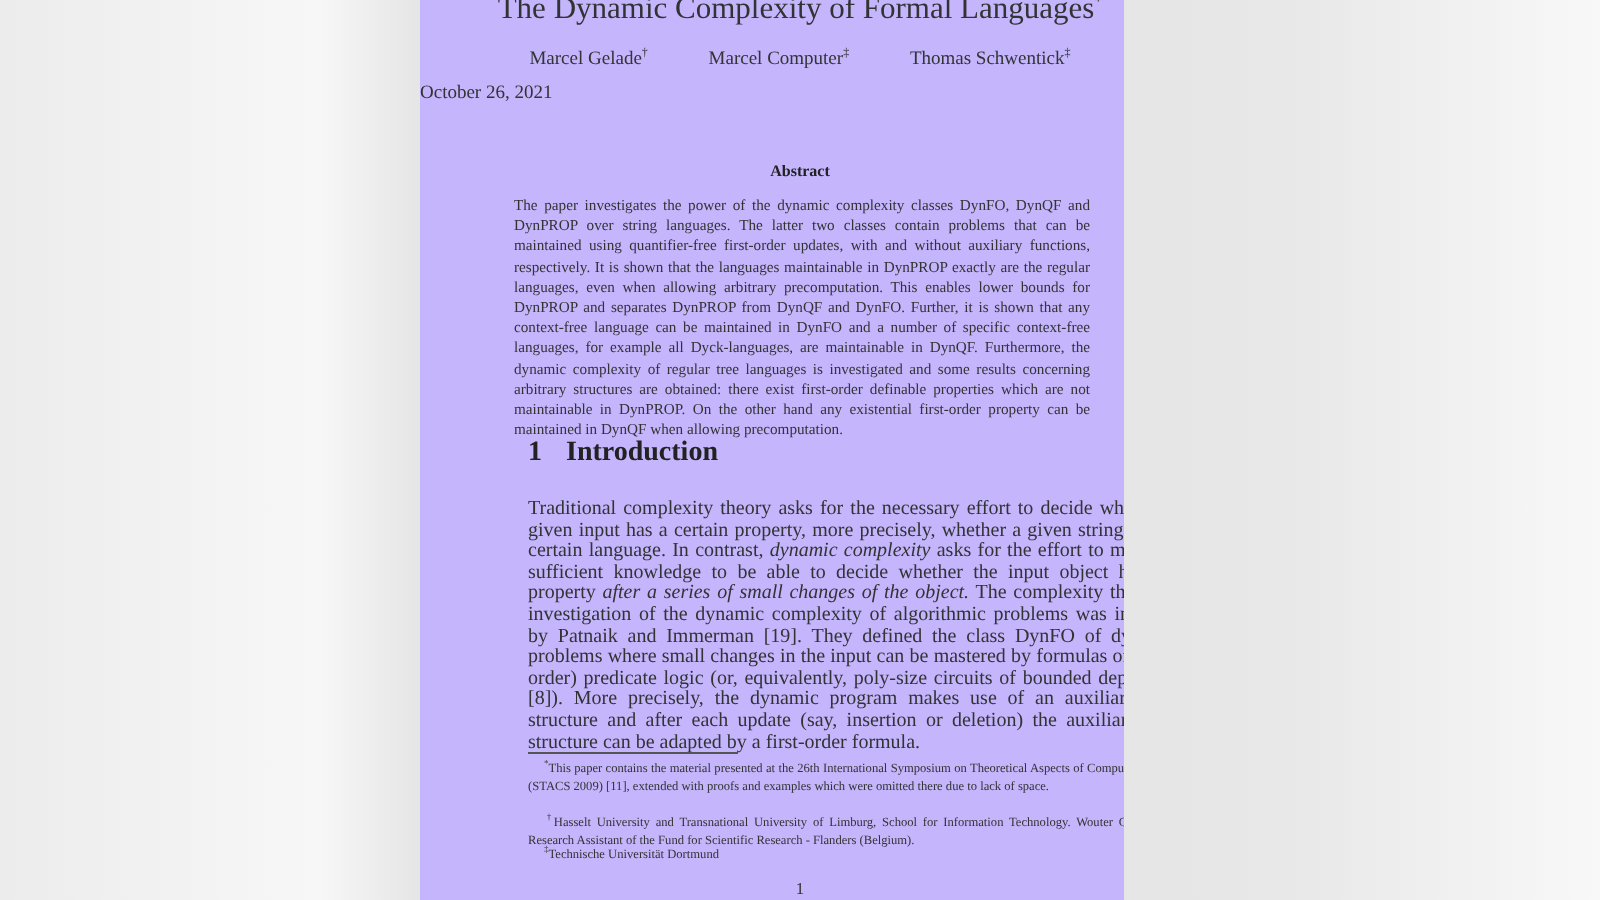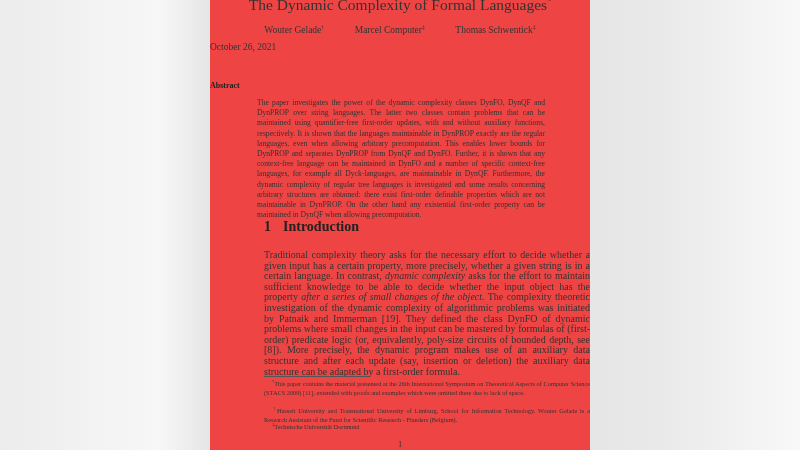--- a/index.html
+++ b/index.html
@@ -3,22 +3,22 @@
 <meta charset="utf-8">
 <style>
   html, body { margin:0; padding:0; }
   body {
     width:800px; height:450px; overflow:hidden; position:relative;
     background: linear-gradient(90deg, #ececec 0%, #f7f7f7 20%, #e6e6e6 26%, #e6e6e6 74%, #e9e9e9 82%, #f8f8f8 100%);
     font-family: "Liberation Serif", "DejaVu Serif", serif;
     color:#222;
   }
   .page {
-    position:absolute; left:210px; top:0; width:380px; height:450px;
-    background:#ef4444; overflow:hidden;
+    position:absolute; left:210px; top:0; width:352px; height:450px;
+    background:#c4b5fd; overflow:hidden;
   }
   .arxiv {
     position:absolute; left:218px; top:270px;
     transform-origin:0 0; transform: rotate(-90deg);
     font-size:17.5px; color:#7a7a7a; white-space:nowrap; letter-spacing:0.2px;
   }
   .title {
     position:absolute; left:0; width:380px; top:-4px; text-align:center;
     font-size:15.5px; color:#333;
   }
@@ -27,21 +27,21 @@
     position:absolute; top:24px; left:0; width:380px; text-align:center;
     font-size:9.5px; color:#333;
   }
   .authors span { margin:0 14px; }
   .authors sup { font-size:6px; }
   .date {
     position:absolute; top:42px; left:0; width:380px; 
     font-size:9.5px; color:#333;
   }
   .abs-head {
-    position:absolute; top:81px; left:0; width:380px; 
+    position:absolute; top:81px; left:0; width:380px; text-align:center;
     font-size:8px; font-weight:bold; color:#222;
   }
   .abs-body {
     position:absolute; top:98px; left:47px; width:288px;
     font-size:7.6px; line-height:10.2px; text-align:justify; color:#333;font-family:Liberation Serif, serif;
   }
   .sec {
     position:absolute; top:219px; left:54px;
     font-size:14px; font-weight:bold; color:#222;
   }
@@ -75,21 +75,21 @@
 <body>
 
 <div class="arxiv">arXiv:0812.1915v1  [cs.CC]  10 Dec 2008</div>
 
 <div class="page">
   <div class="title">
     <span>The Dynamic Complexity of Formal Languages</span><sup>*</sup>
   </div>
 
   <div class="authors">
-    <span><span style="margin:0">Wouter Gelade</span><sup>†</sup></span>
+    <span><span style="margin:0">Marcel Gelade</span><sup>†</sup></span>
     <span><span style="margin:0">Marcel Computer</span><sup>‡</sup></span>
     <span><span style="margin:0">Thomas Schwentick</span><sup>‡</sup></span>
   </div>
 
   <div class="date">October 26, 2021</div>
 
   <div class="abs-head">Abstract</div>
   <div class="abs-body">The paper investigates the power of the dynamic complexity classes DynFO, DynQF and DynPROP over string languages. The latter two classes contain problems that can be maintained using quantifier-free first-order updates, with and without auxiliary functions, respectively. It is shown that the languages maintainable in DynPROP exactly are the regular languages, even when allowing arbitrary precomputation. This enables lower bounds for DynPROP and separates DynPROP from DynQF and DynFO. Further, it is shown that any context-free language can be maintained in DynFO and a number of specific context-free languages, for example all Dyck-languages, are maintainable in DynQF. Furthermore, the dynamic complexity of regular tree languages is investigated and some results concerning arbitrary structures are obtained: there exist first-order definable properties which are not maintainable in DynPROP. On the other hand any existential first-order property can be maintained in DynQF when allowing precomputation.</div>
 
   <div class="sec">

